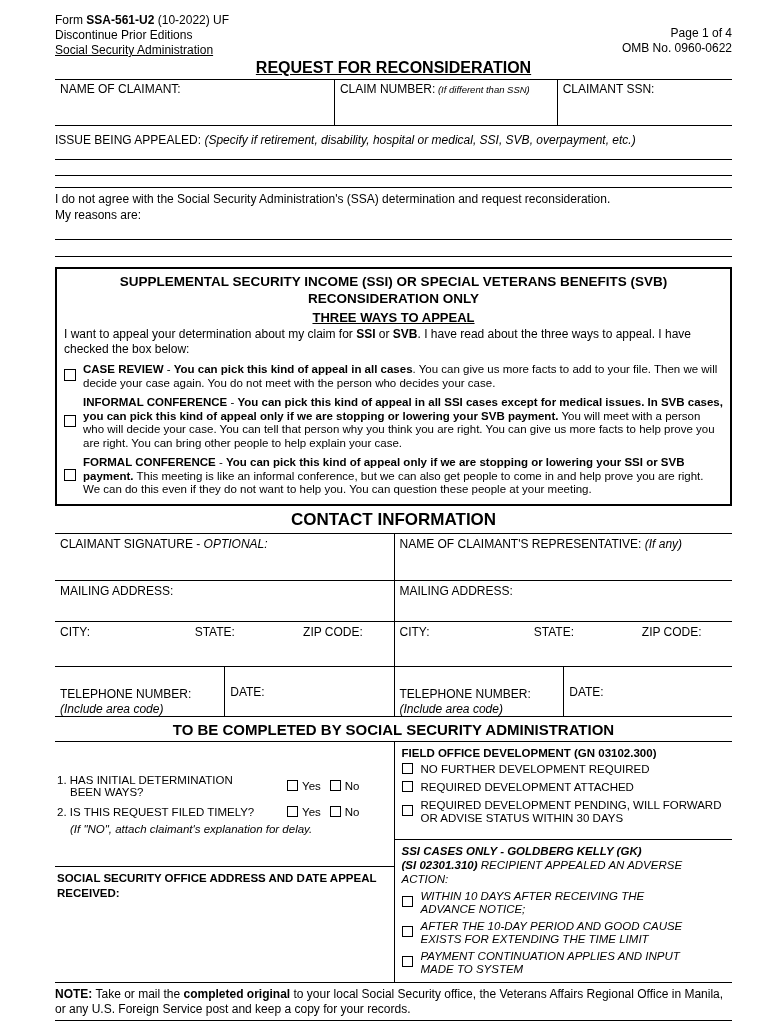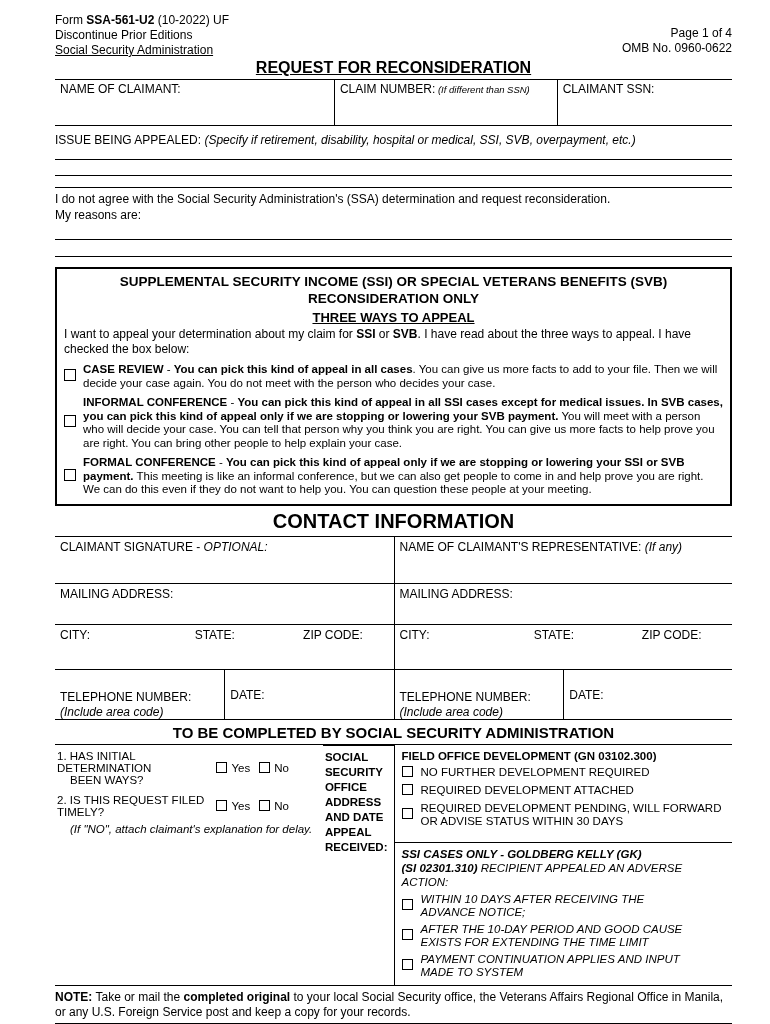--- a/index.html
+++ b/index.html
@@ -38,40 +38,40 @@
   
   .ssi-box { border:2px solid #000; margin-top:10px; padding:4px 7px 7px; }
   .box-title { text-align:center; font-weight:bold; font-size:13.5px; line-height:17px; }
   .box-subtitle { text-align:center; font-weight:bold; font-size:13px; text-decoration:underline; margin-top:3px; }
   .box-intro { font-size:12px; line-height:15px; margin-top:2px; }
   .option { display:flex; align-items:center; margin-top:6px; font-size:11.5px; line-height:13.5px; }
   .cb-col { width:19px; flex:none; }
   .cb { width:12px; height:12px; border:1px solid #000; display:inline-block; background:#fff; }
 
   
-  .section-title { text-align:center; font-weight:bold; font-size:20px; margin:4px 0 3px; }
+  .section-title { text-align:center; font-weight:bold; font-size:17px; margin:4px 0 3px; }
   .section-title.big { font-size:15px; }
 
   
   .contact-table { border-top:1px solid #000; }
   .c-row { display:flex; border-bottom:1px solid #000; }
   .c-half { width:50%; padding:3px 5px; }
   .c-half + .c-half { border-left:1px solid #000; }
   .r1 { height:47px; } .r2 { height:41px; } .r3 { height:45px; } .r4 { height:50px; }
   .csz { display:flex; }
   .csz .w1 { width:41%; } .csz .w2 { width:33%; }
   .r4 .c-half { display:flex; padding:0; }
   .phone-cell { width:50%; padding:20px 5px; line-height:15px; }
   .date-cell { width:50%; border-left:1px solid #000; padding:18px 5px 3px; }
 
   
   .ssa-columns { display:flex; border-top:1px solid #000; border-bottom:1px solid #000; font-size:11.5px; }
   .ssa-left, .ssa-right { width:50%; }
   .ssa-right { border-left:1px solid #000; }
-  .ssa-left { display:flex; flex-direction:row; }
+  .ssa-left { display:flex; flex-direction:column;margin-top:27px; }
   .q-block { height:97px; padding:5px 6px 4px 2px; }
   .q-row { display:flex; justify-content:space-between; align-items:center; padding-right:28px; }
   .q-row.second { margin-top:8px; }
   .q-indent { padding-left:13px; }
   .yesno { display:flex; align-items:center; white-space:nowrap; }
   .yesno .lbl { margin:0 9px 0 4px; }
   .yesno .lbl:last-child { margin-right:0; }
   .cb-sm { width:11px; height:11px; border:1px solid #000; display:inline-block; flex:none; background:#fff; }
   .delay-note { font-style:italic; padding-left:13px; line-height:15px; margin-top:4px; }
   .office-block { border-top:1px solid #000; flex:1; padding:4px 6px 3px 2px; font-weight:bold; line-height:15px; }

